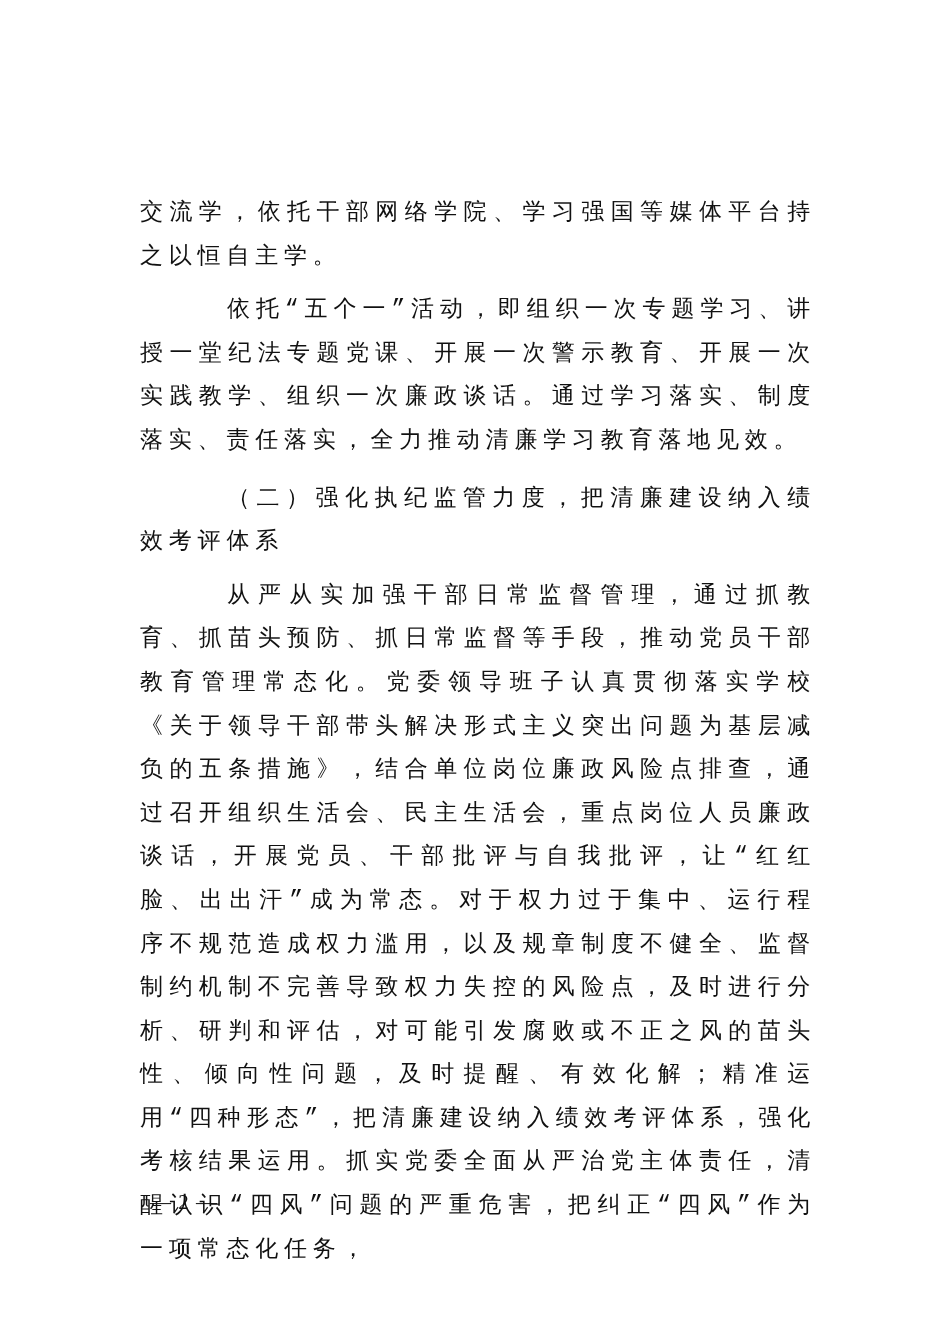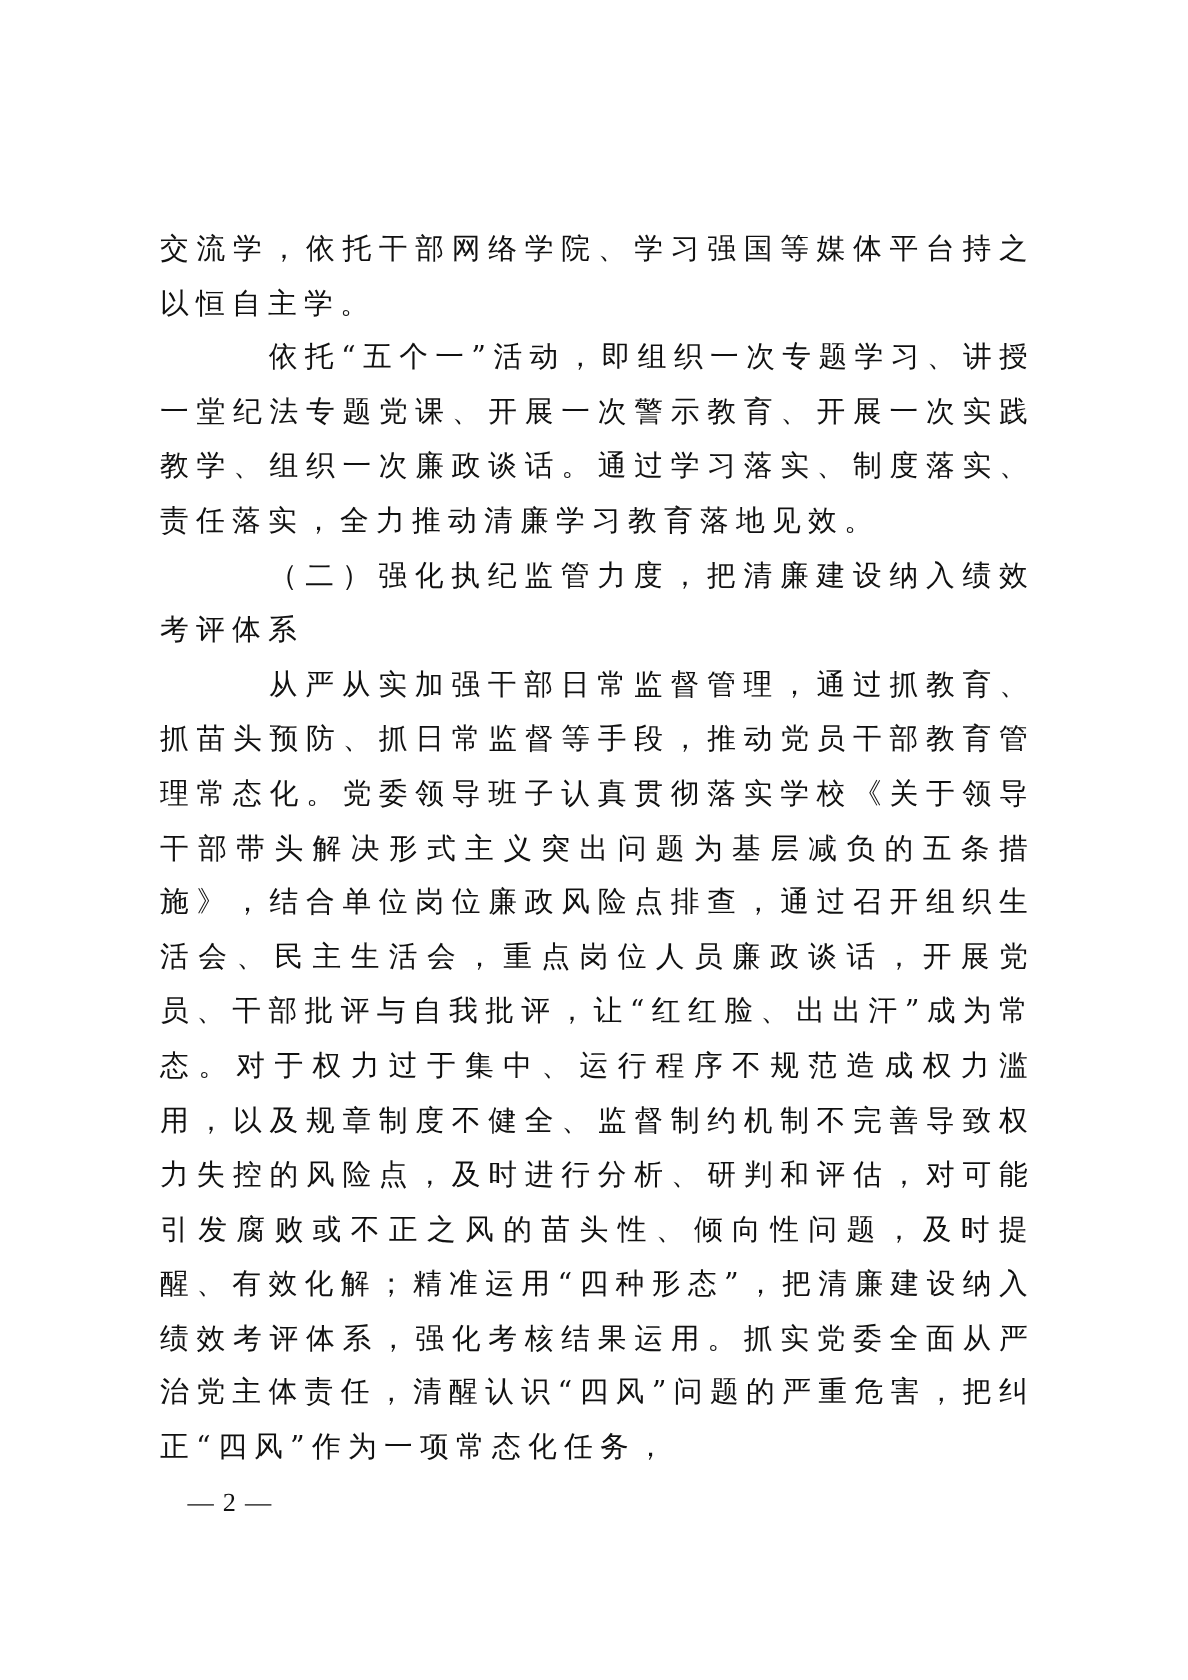--- a/index.html
+++ b/index.html
@@ -9,22 +9,22 @@
     position: absolute;
     left: 128px;
     top: 178px;
     width: 700px;
     font-family: "DejaVu Serif", "Liberation Serif", serif;
     font-size: 23px;
     line-height: 43.6px;
     color: #111111;
     letter-spacing: 5.8px;
   }
-  .para { margin: 0; padding: 0; text-align: justify; text-align-last: left; }
-  .indent { text-indent: 87px; }
+  .para { margin: 12px; padding: 0; text-align: justify; text-align-last: left; }
+  .indent { text-indent: 87px; font-family: Liberation Mono, monospace; }
   .heading { text-indent: 87px; font-family: "DejaVu Serif", "Liberation Serif", serif; }
   .footer {
     position: absolute;
     left: 150px;
     top: 1190px;
     font-family: "Liberation Serif", "DejaVu Serif", serif;
     font-size: 21px;
     color: #111111;
     letter-spacing: 1px;
   }

